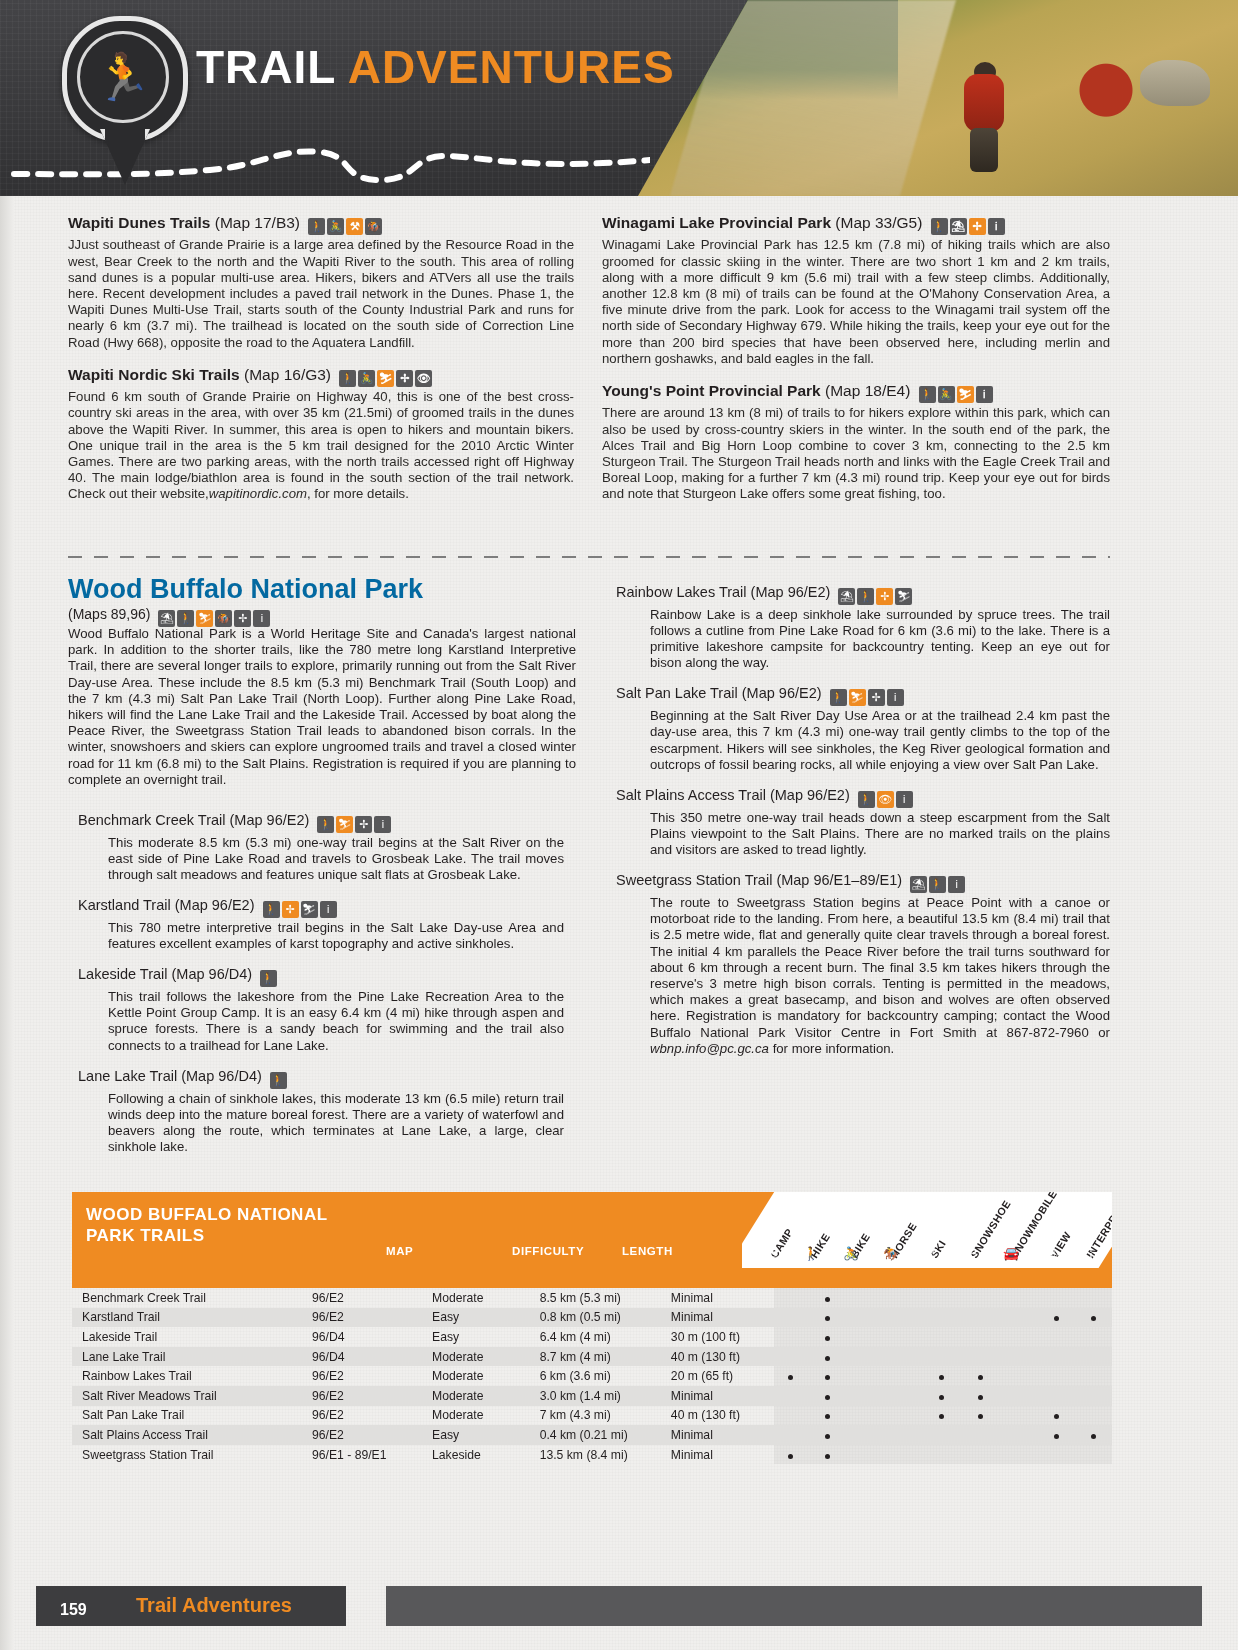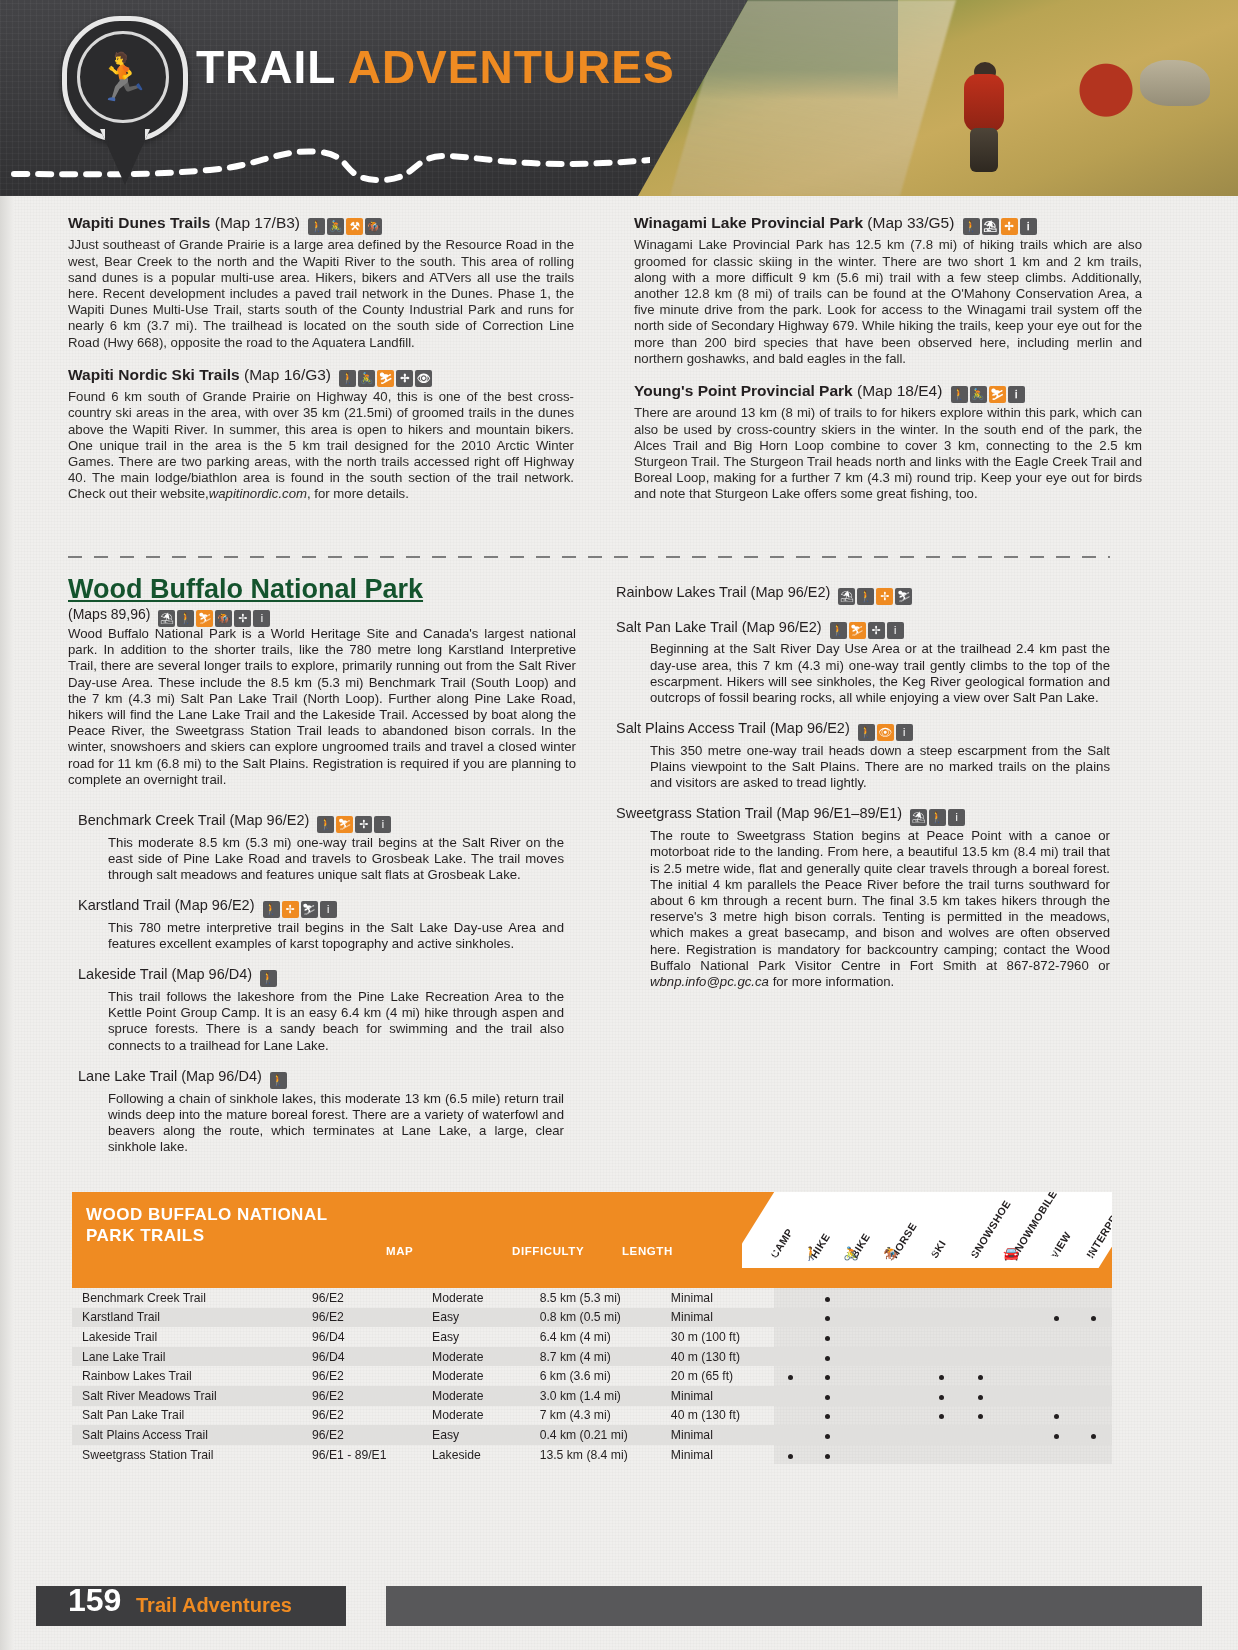--- a/index.html
+++ b/index.html
@@ -92,21 +92,21 @@
     font-size:46px;font-weight:bold;letter-spacing:1px;
     font-family:"Liberation Sans",sans-serif;
   }
   .header-title .t1{color:#ffffff;}
   .header-title .t2{color:#ef8b22;}
   .dashline{
     position:absolute;left:10px;top:146px;width:640px;height:40px;
   }
   
   .col-left{position:absolute;left:68px;top:214px;width:506px;}
-  .col-right{position:absolute;left:602px;top:214px;width:508px;margin-left:32px;}
+  .col-right{position:absolute;left:602px;top:214px;width:508px;}
   .entry{margin-bottom:15px;}
   .entry h3{
     margin:0 0 2px 0;font-size:15.5px;font-weight:bold;color:#231f20;
     font-family:"Liberation Sans",sans-serif;
   }
   .entry h3 .map{font-weight:normal;}
   .entry p{
     margin:0;font-size:13.2px;line-height:16.2px;text-align:justify;color:#2c2a28;
   }
   .entry p em{font-style:italic;}
@@ -118,21 +118,21 @@
   }
   .ic.orange{background:#ef8b22;}
   
   .divider{
     position:absolute;left:68px;top:556px;width:1042px;height:2px;
     background:repeating-linear-gradient(90deg,#7d7d7d 0 14px, rgba(0,0,0,0) 14px 26px);
   }
   
   .bigtitle{
     position:absolute;left:68px;top:574px;width:520px;
-    font-size:27px;font-weight:bold;color:#14532d;text-decoration:underline;
+    font-size:27px;font-weight:bold;color:#0369a1;
   }
   .bigmaps{
     position:absolute;left:68px;top:606px;width:520px;font-size:14px;
   }
   .bigbody{
     position:absolute;left:68px;top:626px;width:508px;
     font-size:13.2px;line-height:16.2px;text-align:justify;
   }
   .sub{margin-bottom:14px;}
   .sub h4{
@@ -187,21 +187,21 @@
   .footer{
     position:absolute;left:0;bottom:0;width:1238px;height:86px;
   }
   .footer-bar{
     position:absolute;left:36px;bottom:24px;width:310px;height:40px;background:#3d3d3f;
   }
   .footer-bar2{
     position:absolute;left:386px;bottom:24px;width:816px;height:40px;background:#58585a;
   }
   .pgnum{
-    position:absolute;left:60px;bottom:31px;color:#fff;font-size:32px;font-weight:bold;margin-left:8px;
+    position:absolute;left:60px;bottom:31px;color:#fff;font-size:16px;font-weight:bold;
   }
   .foottext{
     position:absolute;left:136px;bottom:33px;color:#ef8b22;font-size:20px;font-weight:bold;
   }
   .edge-left{
     position:absolute;left:0;top:0;width:14px;height:1650px;
     background:linear-gradient(90deg,#d9d8d5,#efeeec);
   }
 </style>
 </head>
@@ -347,20 +347,21 @@
 <div class="right-subs">
 
   <div class="sub">
     <h4>
       <span>Rainbow Lakes Trail</span>
       <span>(Map 96/E2)</span>
       <span class="icons">
         <span class="ic">⛱</span><span class="ic">🚶</span><span class="ic orange">✢</span><span class="ic">⛷</span>
       </span>
     </h4>
+    <p>Rainbow Lake is a deep sinkhole lake surrounded by spruce trees. The trail follows a cutline from Pine Lake Road for 6 km (3.6 mi) to the lake. There is a primitive lakeshore campsite for backcountry tenting. Keep an eye out for bison along the way.</p>
   </div>
 
   <div class="sub">
   </div>
 
   <div class="sub">
     <h4>
       <span>Salt Pan Lake Trail</span>
       <span>(Map 96/E2)</span>
       <span class="icons">

